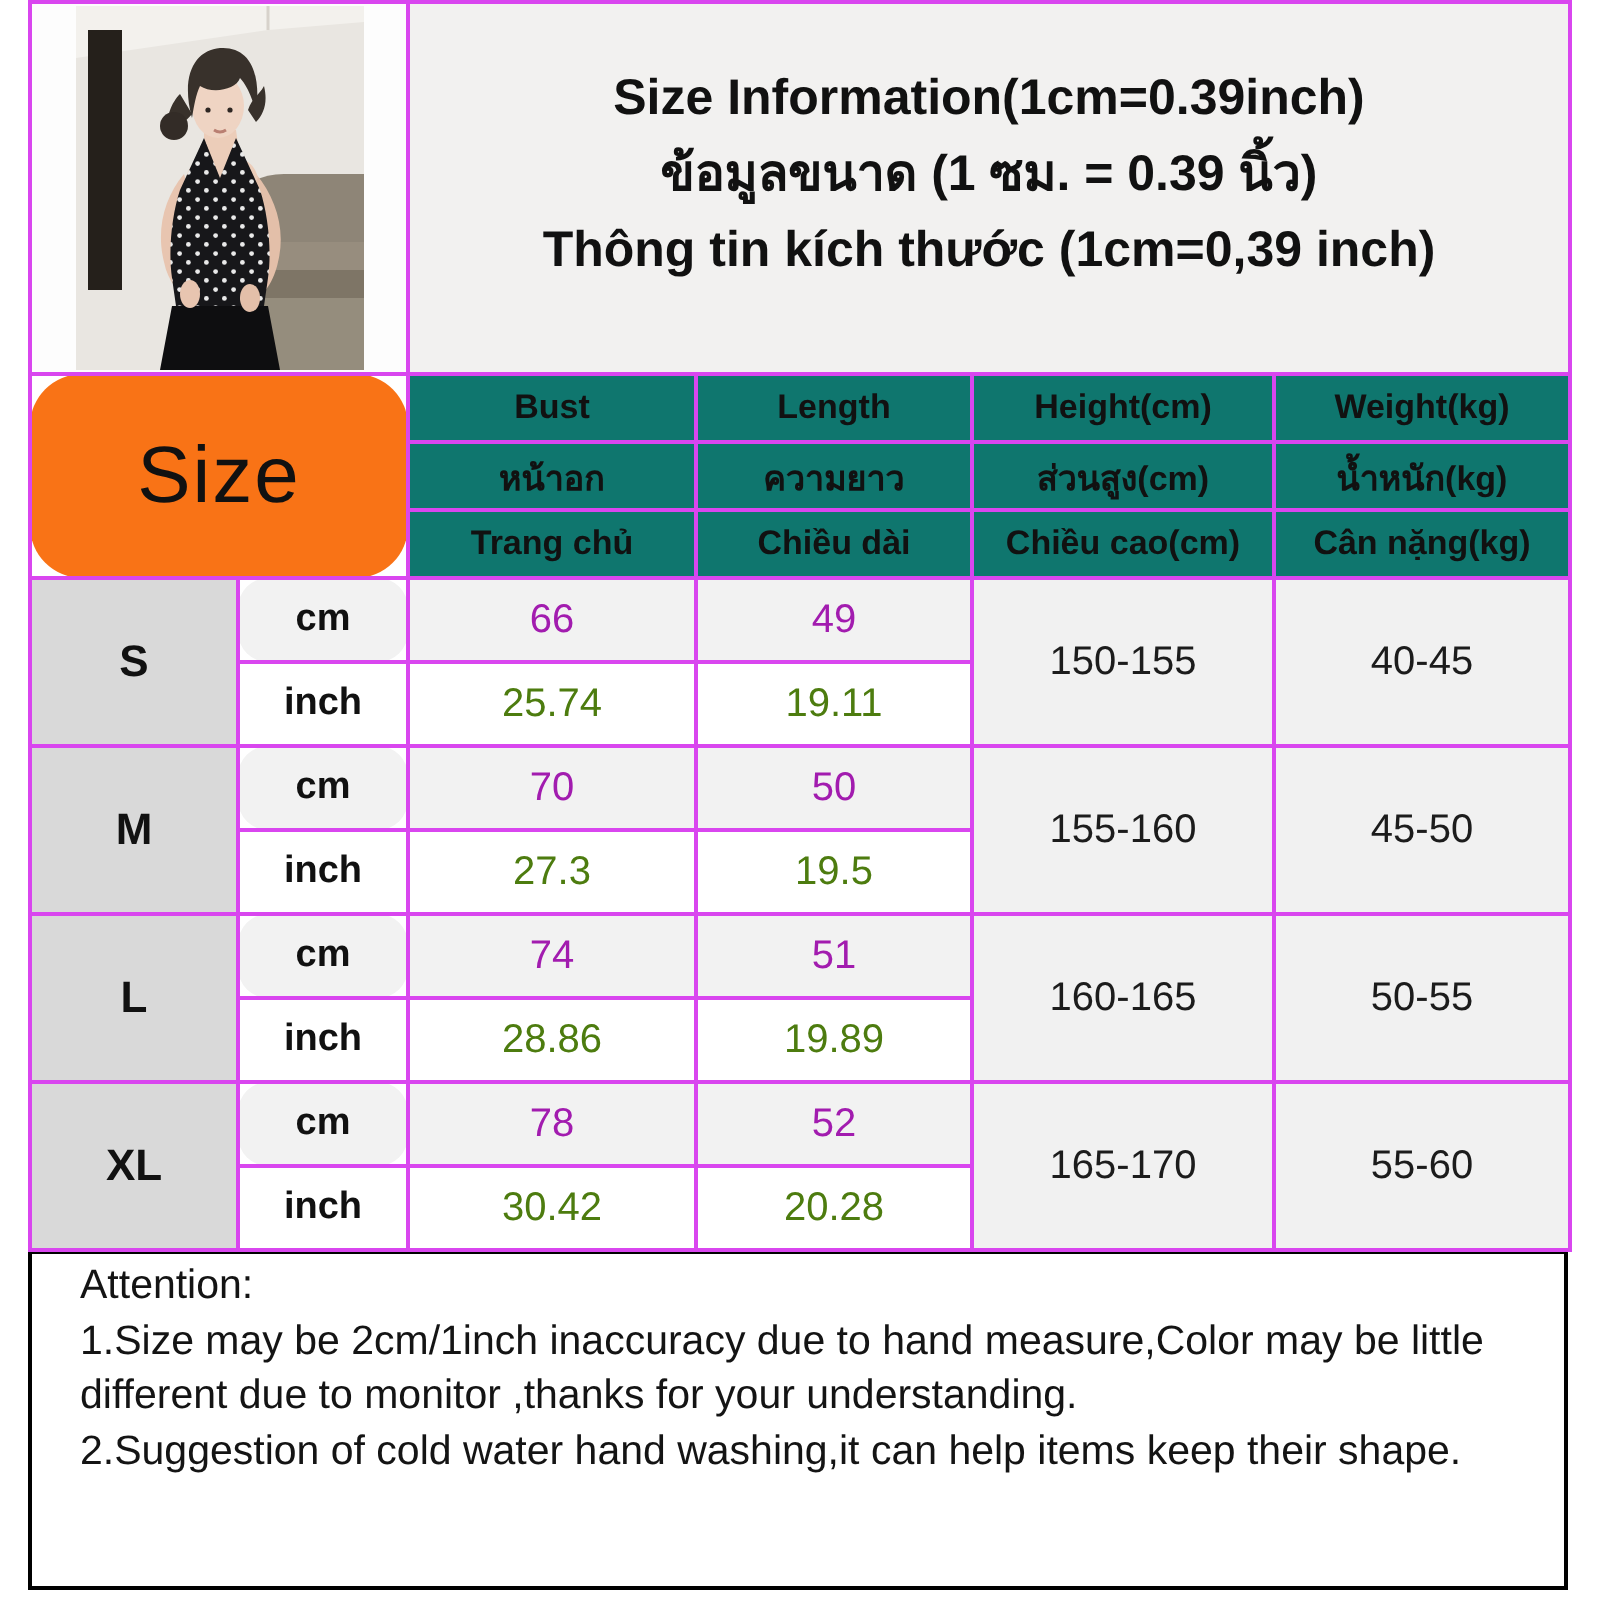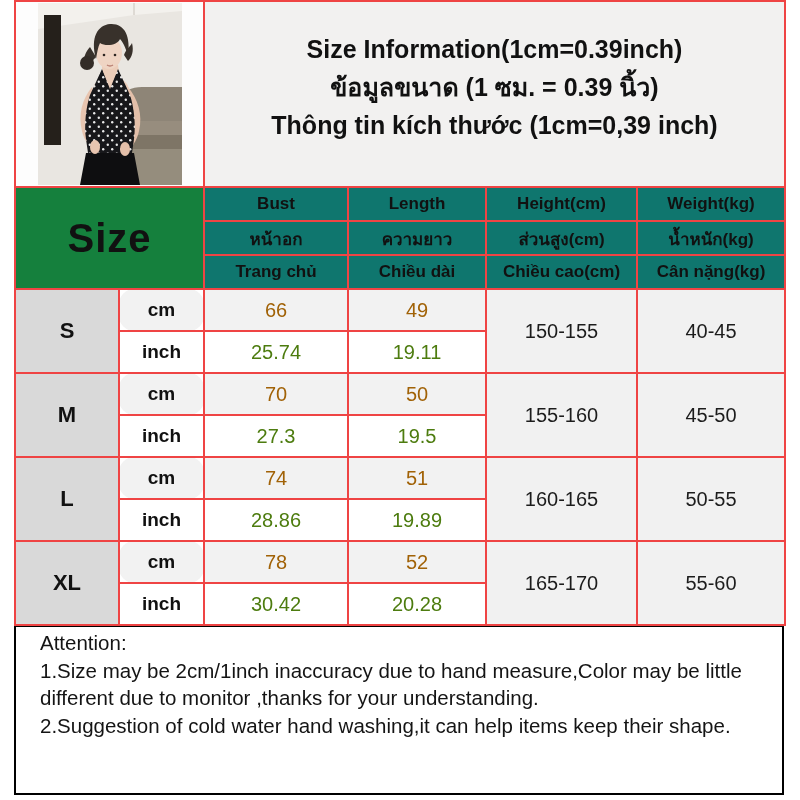--- a/index.html
+++ b/index.html
@@ -11,40 +11,40 @@
     color: #111;
   }
   .sheet { position: relative; width: 800px; height: 800px; background: #fff; }
 
   table.size-chart {
     position: absolute; left: 14px; top: 0;
     border-collapse: collapse; table-layout: fixed;
     width: 770px;
   }
   table.size-chart td {
-    border: 2px solid #ef4444;
+    border: 2px solid #d946ef;
     text-align: center; vertical-align: middle;
     padding: 0; overflow: hidden;
   }
 
   tr.r-top  { height: 186px; }
   tr.r-head { height: 34px; }
   tr.r-cm, tr.r-inch { height: 42px; }
 
   td.photo-cell { background: #fdfdfd; }
   td.title-cell { background: #f2f1f0; }
   .title-lines { display: flex; flex-direction: column; justify-content: center; gap: 4px; height: 100%; padding-bottom: 14px; }
   .title-line { font-size: 25px; font-weight: bold; line-height: 34px; white-space: nowrap; }
 
   td.head-cell { background: #0f766e; font-weight: bold; font-size: 17px; }
-  td.size-cell { background: #15803d; font-weight: bold; font-size: 40px; letter-spacing: 1px; }
+  td.size-cell { background: #f97316; font-weight: normal; font-size: 40px; letter-spacing: 1px; border-radius: 26px; }
   td.sz-cell   { background: #d9d9d9; font-weight: bold; font-size: 22px; }
   td.unit-cm   { background: #f2f2f2; font-weight: bold; font-size: 19px; border-radius: 15px; }
   td.unit-inch { background: #ffffff; font-weight: bold; font-size: 19px; }
-  td.val-cm    { background: #f2f2f2; font-size: 20px; color: #a16207; }
+  td.val-cm    { background: #f2f2f2; font-size: 20px; color: #a21caf; }
   td.val-inch  { background: #ffffff; font-size: 20px; color: #4d7c0f; }
   td.range-cell{ background: #f1f1f1; font-size: 20px; color: #1c1c1c; }
 
   .photo-wrap { display: flex; align-items: center; justify-content: center; height: 100%; }
   .photo-svg { display: block; }
 
   .attention-box {
     position: absolute; left: 14px; top: 626px;
     width: 770px; height: 169px;
     background: #ffffff;

